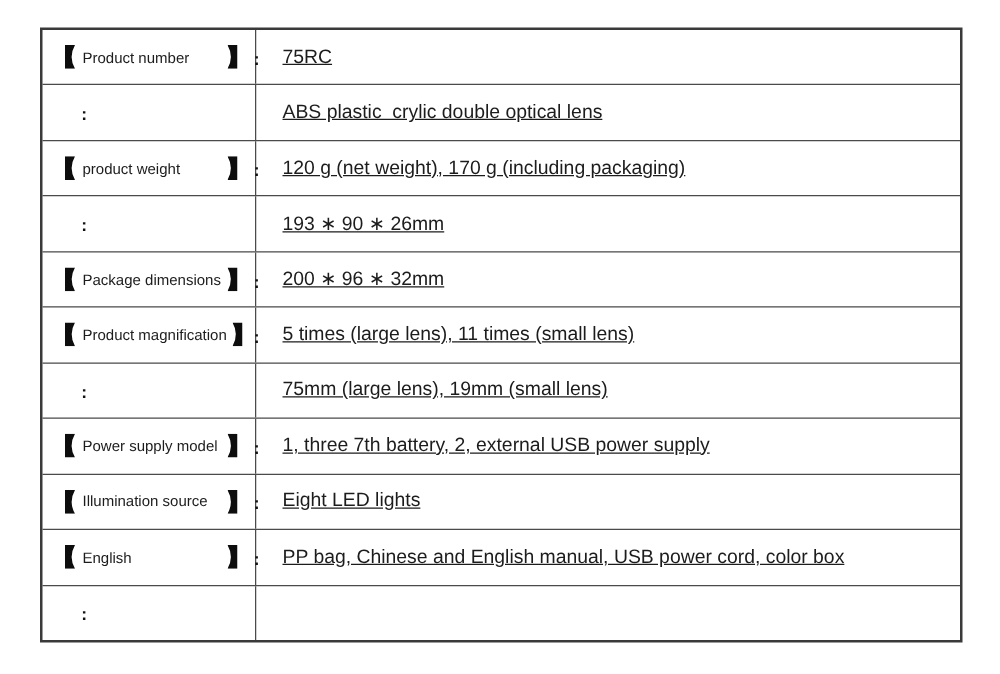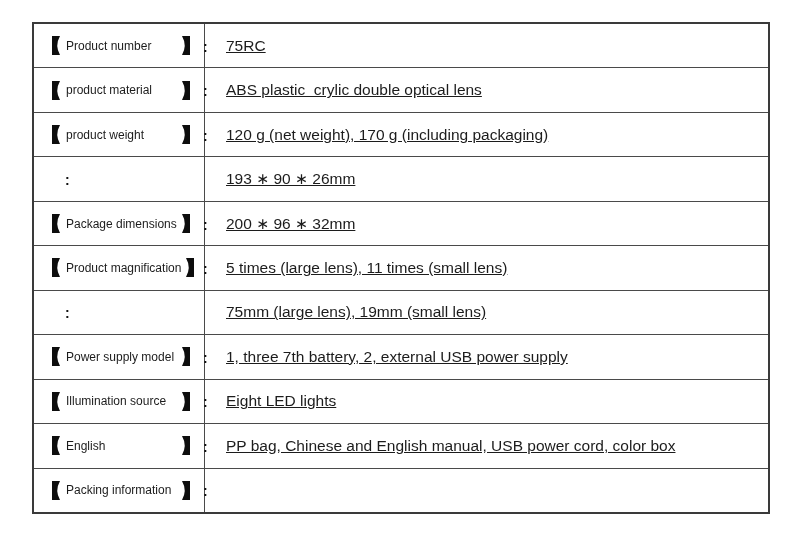--- a/index.html
+++ b/index.html
@@ -109,29 +109,20 @@
           <path d="M8,0 L0,0 Q5.4,9.5 0,19 L8,19 Z"></path>
         </svg>
       </span>
       <span class="colon">:</span>
     </div>
     <div class="cell value-cell">75RC</div>
   </div>
 
   <div class="row">
     <div class="cell label-cell">
-      <span class="label-wrap">
-        <svg class="bracket left" viewBox="0 0 8 19" aria-hidden="true">
-          <path d="M0,0 L8,0 Q2.6,9.5 8,19 L0,19 Z"></path>
-        </svg>
-        <span class="label-text">product material</span>
-        <svg class="bracket right" viewBox="0 0 8 19" aria-hidden="true">
-          <path d="M8,0 L0,0 Q5.4,9.5 0,19 L8,19 Z"></path>
-        </svg>
-      </span>
       <span class="colon">:</span>
     </div>
     <div class="cell value-cell">ABS plastic  crylic double optical lens</div>
   </div>
 
   <div class="row">
     <div class="cell label-cell">
       <span class="label-wrap">
         <svg class="bracket left" viewBox="0 0 8 19" aria-hidden="true">
           <path d="M0,0 L8,0 Q2.6,9.5 8,19 L0,19 Z"></path>
@@ -235,26 +226,17 @@
           <path d="M8,0 L0,0 Q5.4,9.5 0,19 L8,19 Z"></path>
         </svg>
       </span>
       <span class="colon">:</span>
     </div>
     <div class="cell value-cell">PP bag, Chinese and English manual, USB power cord, color box</div>
   </div>
 
   <div class="row">
     <div class="cell label-cell">
-      <span class="label-wrap">
-        <svg class="bracket left" viewBox="0 0 8 19" aria-hidden="true">
-          <path d="M0,0 L8,0 Q2.6,9.5 8,19 L0,19 Z"></path>
-        </svg>
-        <span class="label-text">Packing information</span>
-        <svg class="bracket right" viewBox="0 0 8 19" aria-hidden="true">
-          <path d="M8,0 L0,0 Q5.4,9.5 0,19 L8,19 Z"></path>
-        </svg>
-      </span>
       <span class="colon">:</span>
     </div>
   </div>
 </div>
 </div>
 
 </body></html>

